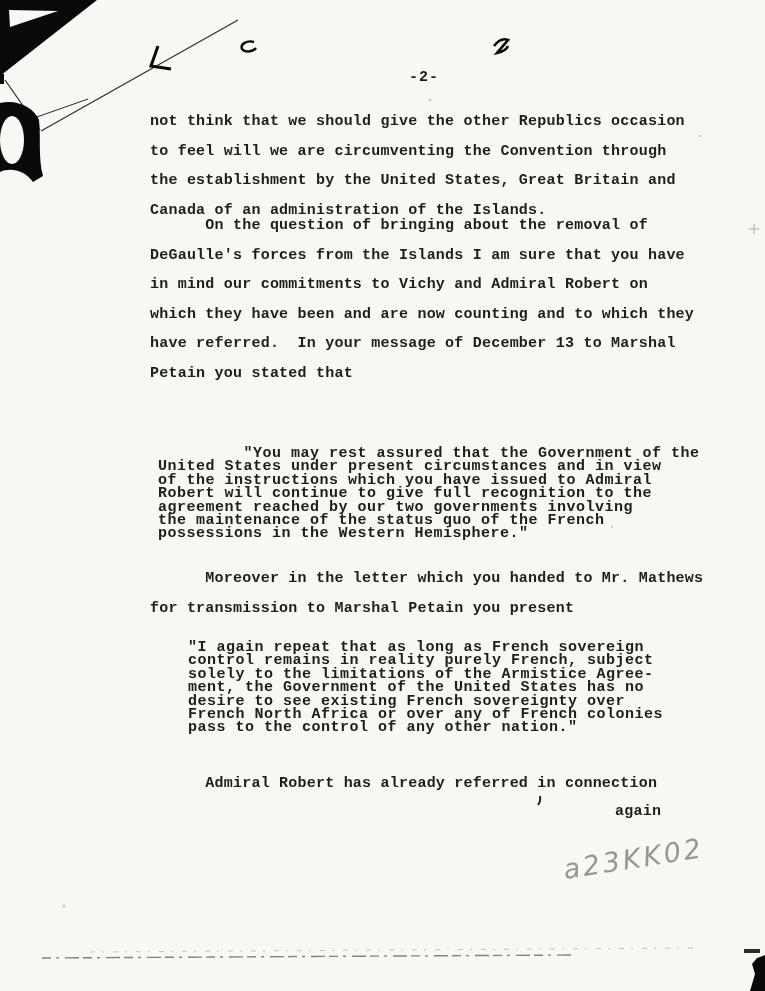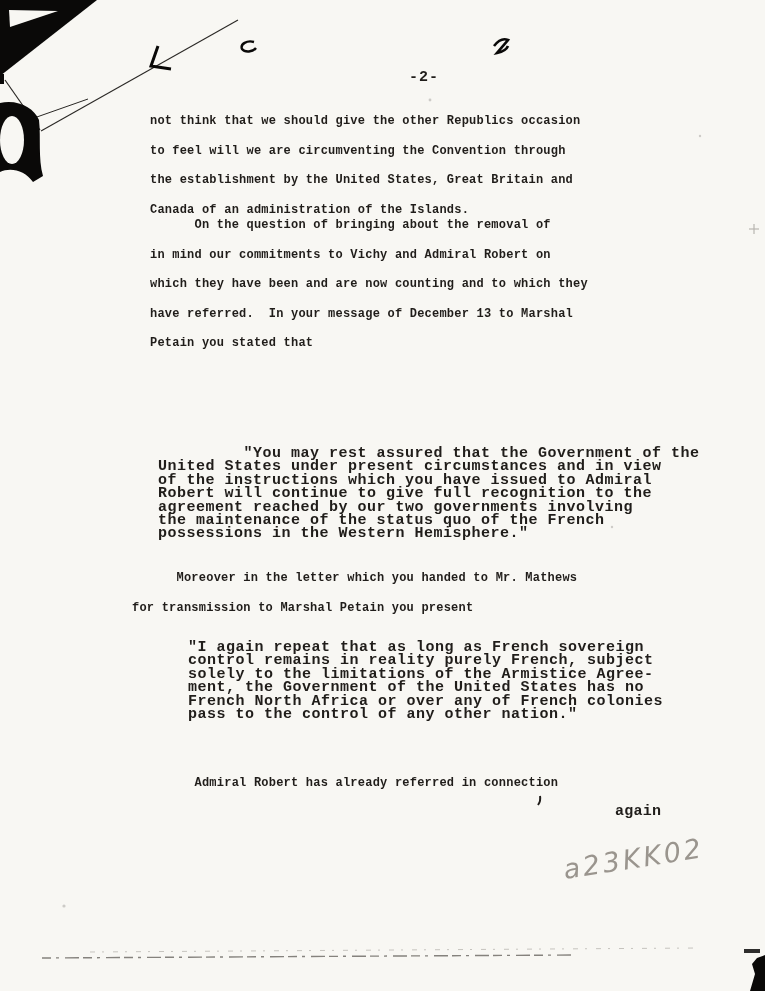--- a/index.html
+++ b/index.html
@@ -6,21 +6,21 @@
   .page{
     position:relative;
     width:765px;height:991px;
     background:#f8f7f3;
     overflow:hidden;
     font-family:"Liberation Mono","DejaVu Sans Mono",monospace;
     color:#201d1a;
   }
   .textblock{position:absolute;font-weight:700;}
   .line{white-space:pre;}
-  .body-text .line{font-size:12px;line-height:29.5px;height:29.5px;letter-spacing:0.22px;font-family:Liberation Mono, monospace;}
+  .body-text .line{font-size:15px;line-height:29.5px;height:29.5px;letter-spacing:0.22px;font-family:Liberation Mono, monospace;}
   .quote-text .line{font-size:15px;line-height:13.4px;height:13.4px;letter-spacing:0.5px;}
   .page-number{position:absolute;left:409px;top:63px;font-size:15px;line-height:29.5px;
     font-weight:700;letter-spacing:1px;}
   .catchword{position:absolute;left:615px;top:797px;font-size:15px;line-height:29.5px;
     font-weight:700;letter-spacing:0.22px;}
   .annotation{
     position:absolute;left:566px;top:854px;width:170px;
     font-family:"DejaVu Sans",sans-serif;font-style:italic;
     font-size:27px;letter-spacing:3px;color:#9a958e;
     transform:rotate(-9deg);transform-origin:left bottom;
@@ -36,46 +36,48 @@
 
   <div class="textblock body-text" style="left:150px;top:107px;">
       <div class="line">not think that we should give the other Republics occasion</div>
       <div class="line">to feel will we are circumventing the Convention through</div>
       <div class="line">the establishment by the United States, Great Britain and</div>
       <div class="line">Canada of an administration of the Islands.</div>
     </div>
 
   <div class="textblock body-text" style="left:150px;top:211px;">
       <div class="line">      On the question of bringing about the removal of</div>
+      <div class="line">DeGaulle's forces from the Islands I am sure that you have</div>
       <div class="line">in mind our commitments to Vichy and Admiral Robert on</div>
       <div class="line">which they have been and are now counting and to which they</div>
       <div class="line">have referred.  In your message of December 13 to Marshal</div>
       <div class="line">Petain you stated that</div>
     </div>
 
   <div class="textblock quote-text" style="left:158px;top:447px;">
       <div class="line">         "You may rest assured that the Government of the</div>
       <div class="line">United States under present circumstances and in view</div>
       <div class="line">of the instructions which you have issued to Admiral</div>
       <div class="line">Robert will continue to give full recognition to the</div>
       <div class="line">agreement reached by our two governments involving</div>
       <div class="line">the maintenance of the status quo of the French</div>
       <div class="line">possessions in the Western Hemisphere."</div>
     </div>
 
-  <div class="textblock body-text" style="left:132px;top:564px;">
+  <div class="textblock body-text" style="left:150px;top:564px;">
       <div class="line">      Moreover in the letter which you handed to Mr. Mathews</div>
       <div class="line">for transmission to Marshal Petain you present</div>
     </div>
 
   <div class="textblock quote-text" style="left:188px;top:641px;">
       <div class="line">"I again repeat that as long as French sovereign</div>
       <div class="line">control remains in reality purely French, subject</div>
       <div class="line">solely to the limitations of the Armistice Agree-</div>
       <div class="line">ment, the Government of the United States has no</div>
+      <div class="line">desire to see existing French sovereignty over</div>
       <div class="line">French North Africa or over any of French colonies</div>
       <div class="line">pass to the control of any other nation."</div>
     </div>
 
   <div class="textblock body-text" style="left:150px;top:769px;">
       <div class="line">      Admiral Robert has already referred in connection</div>
     </div>
 
   <div class="catchword">again</div>
 

